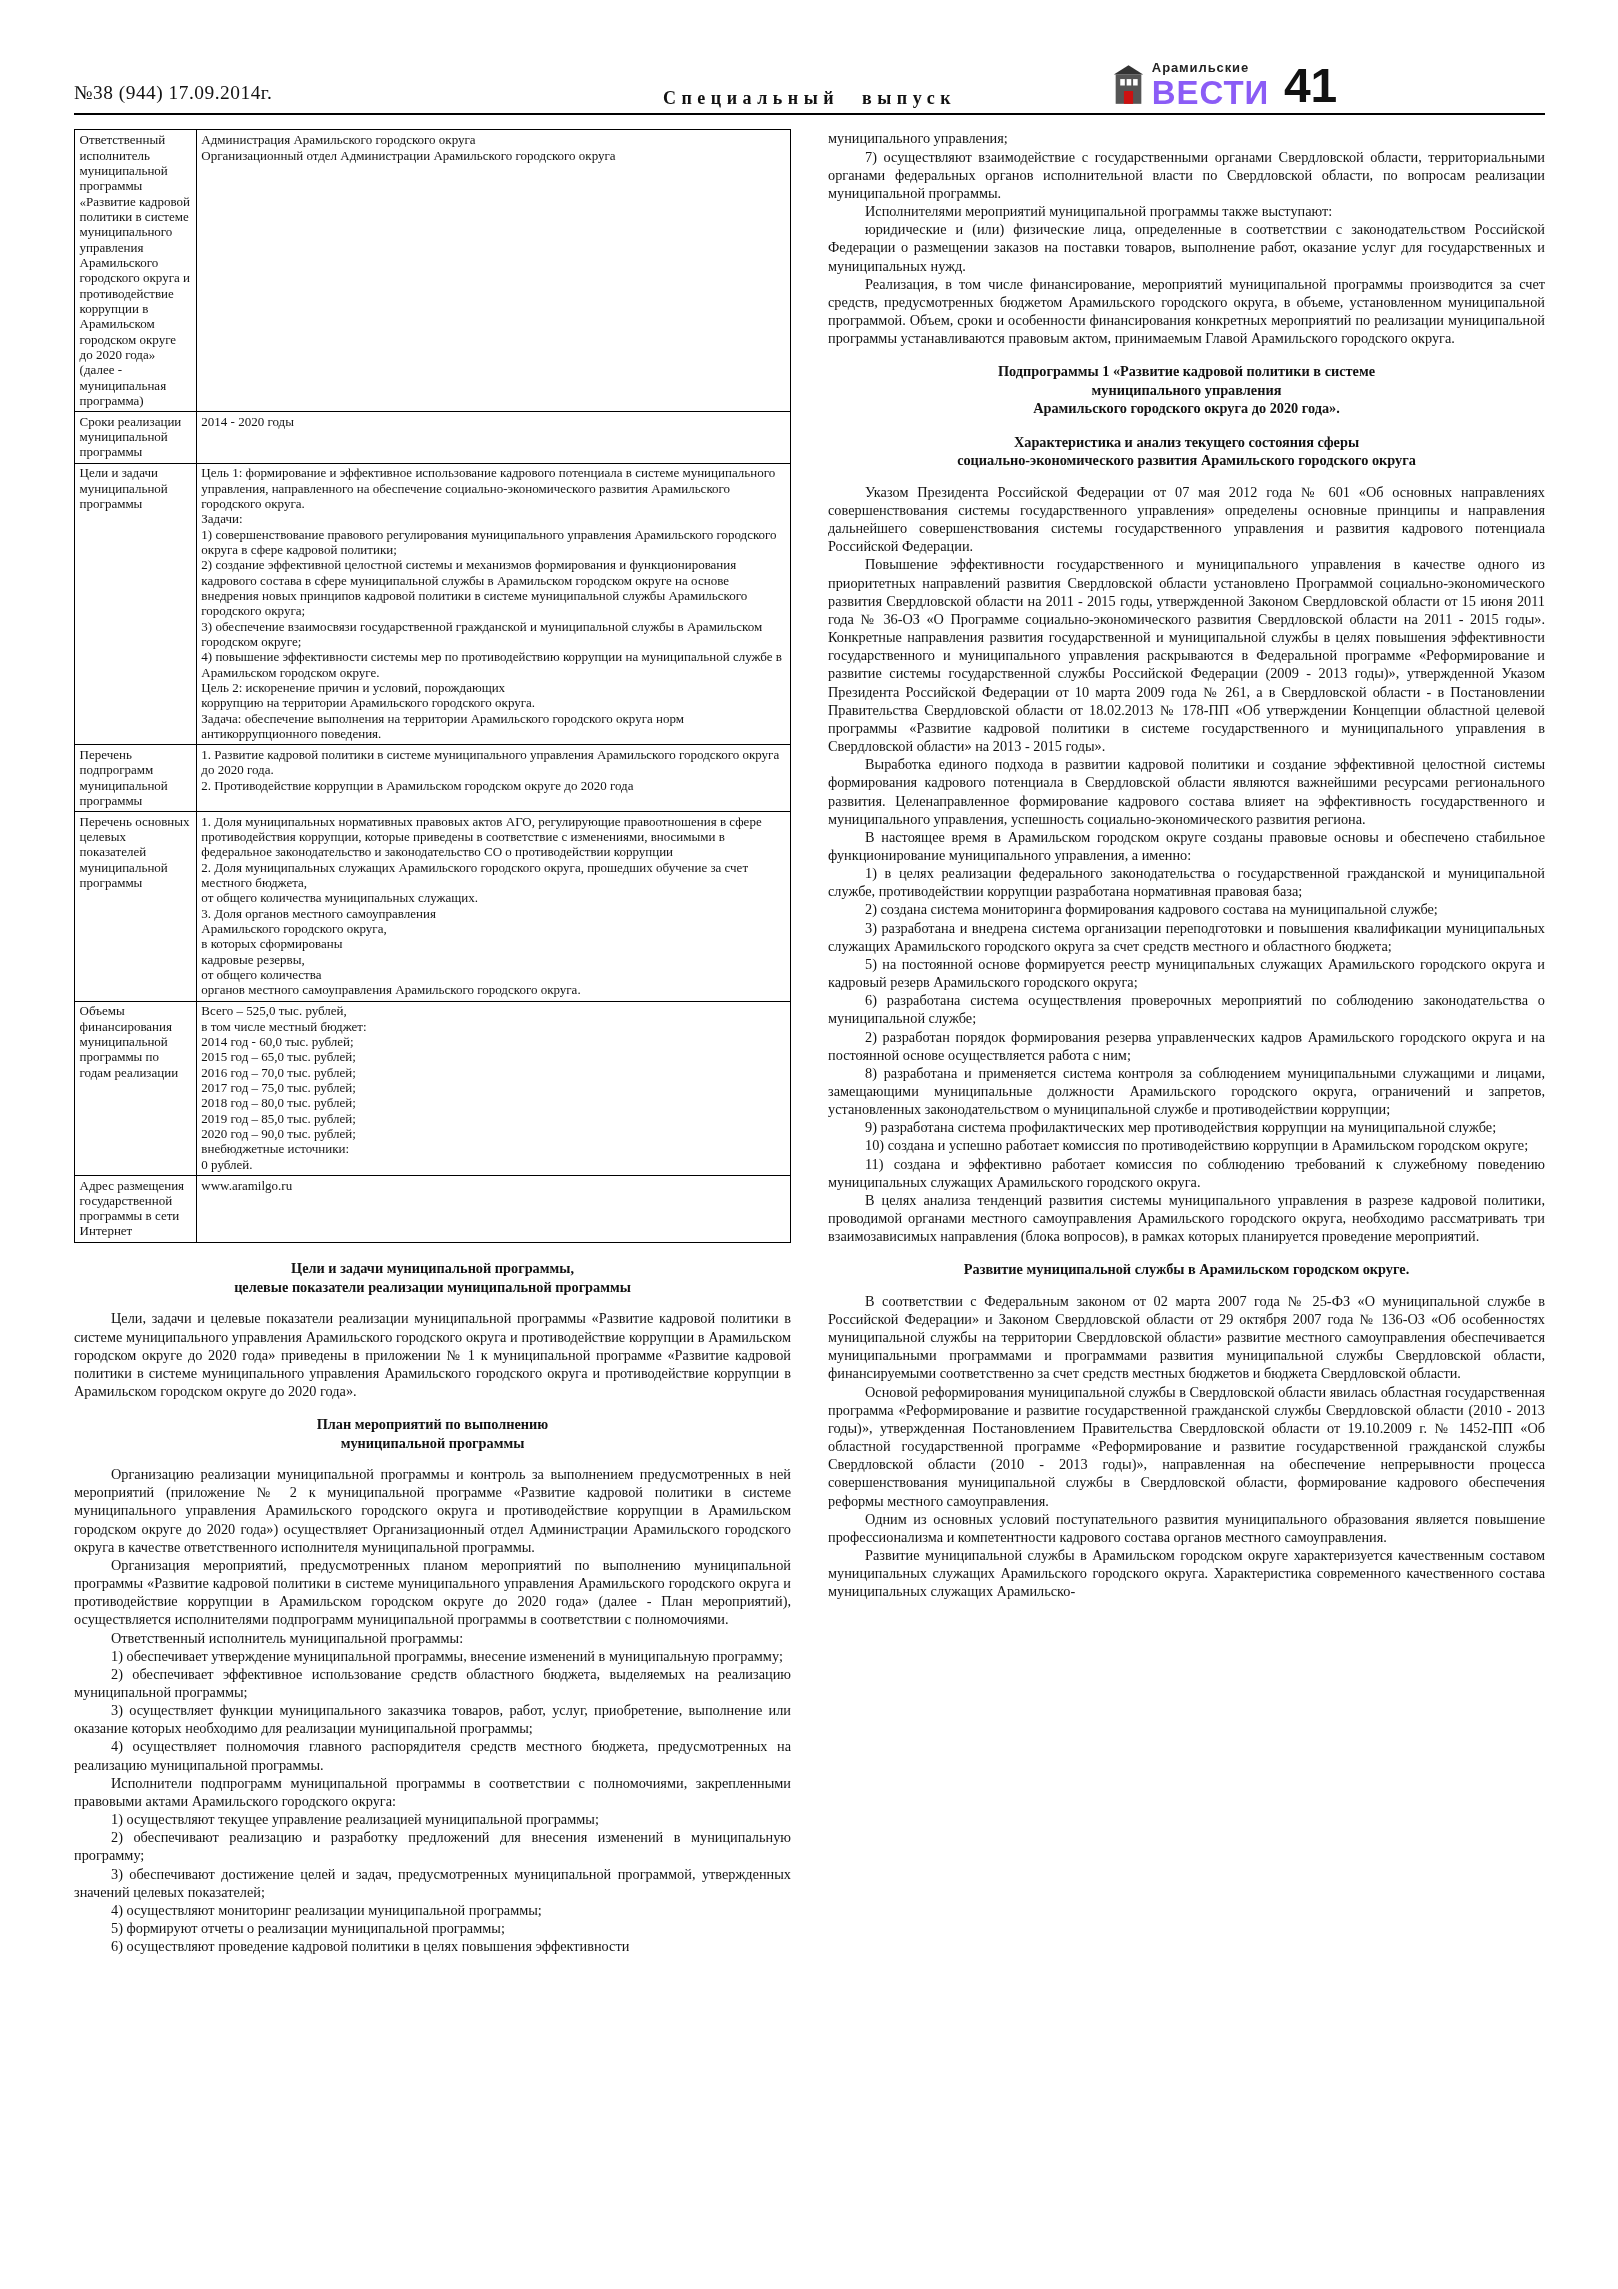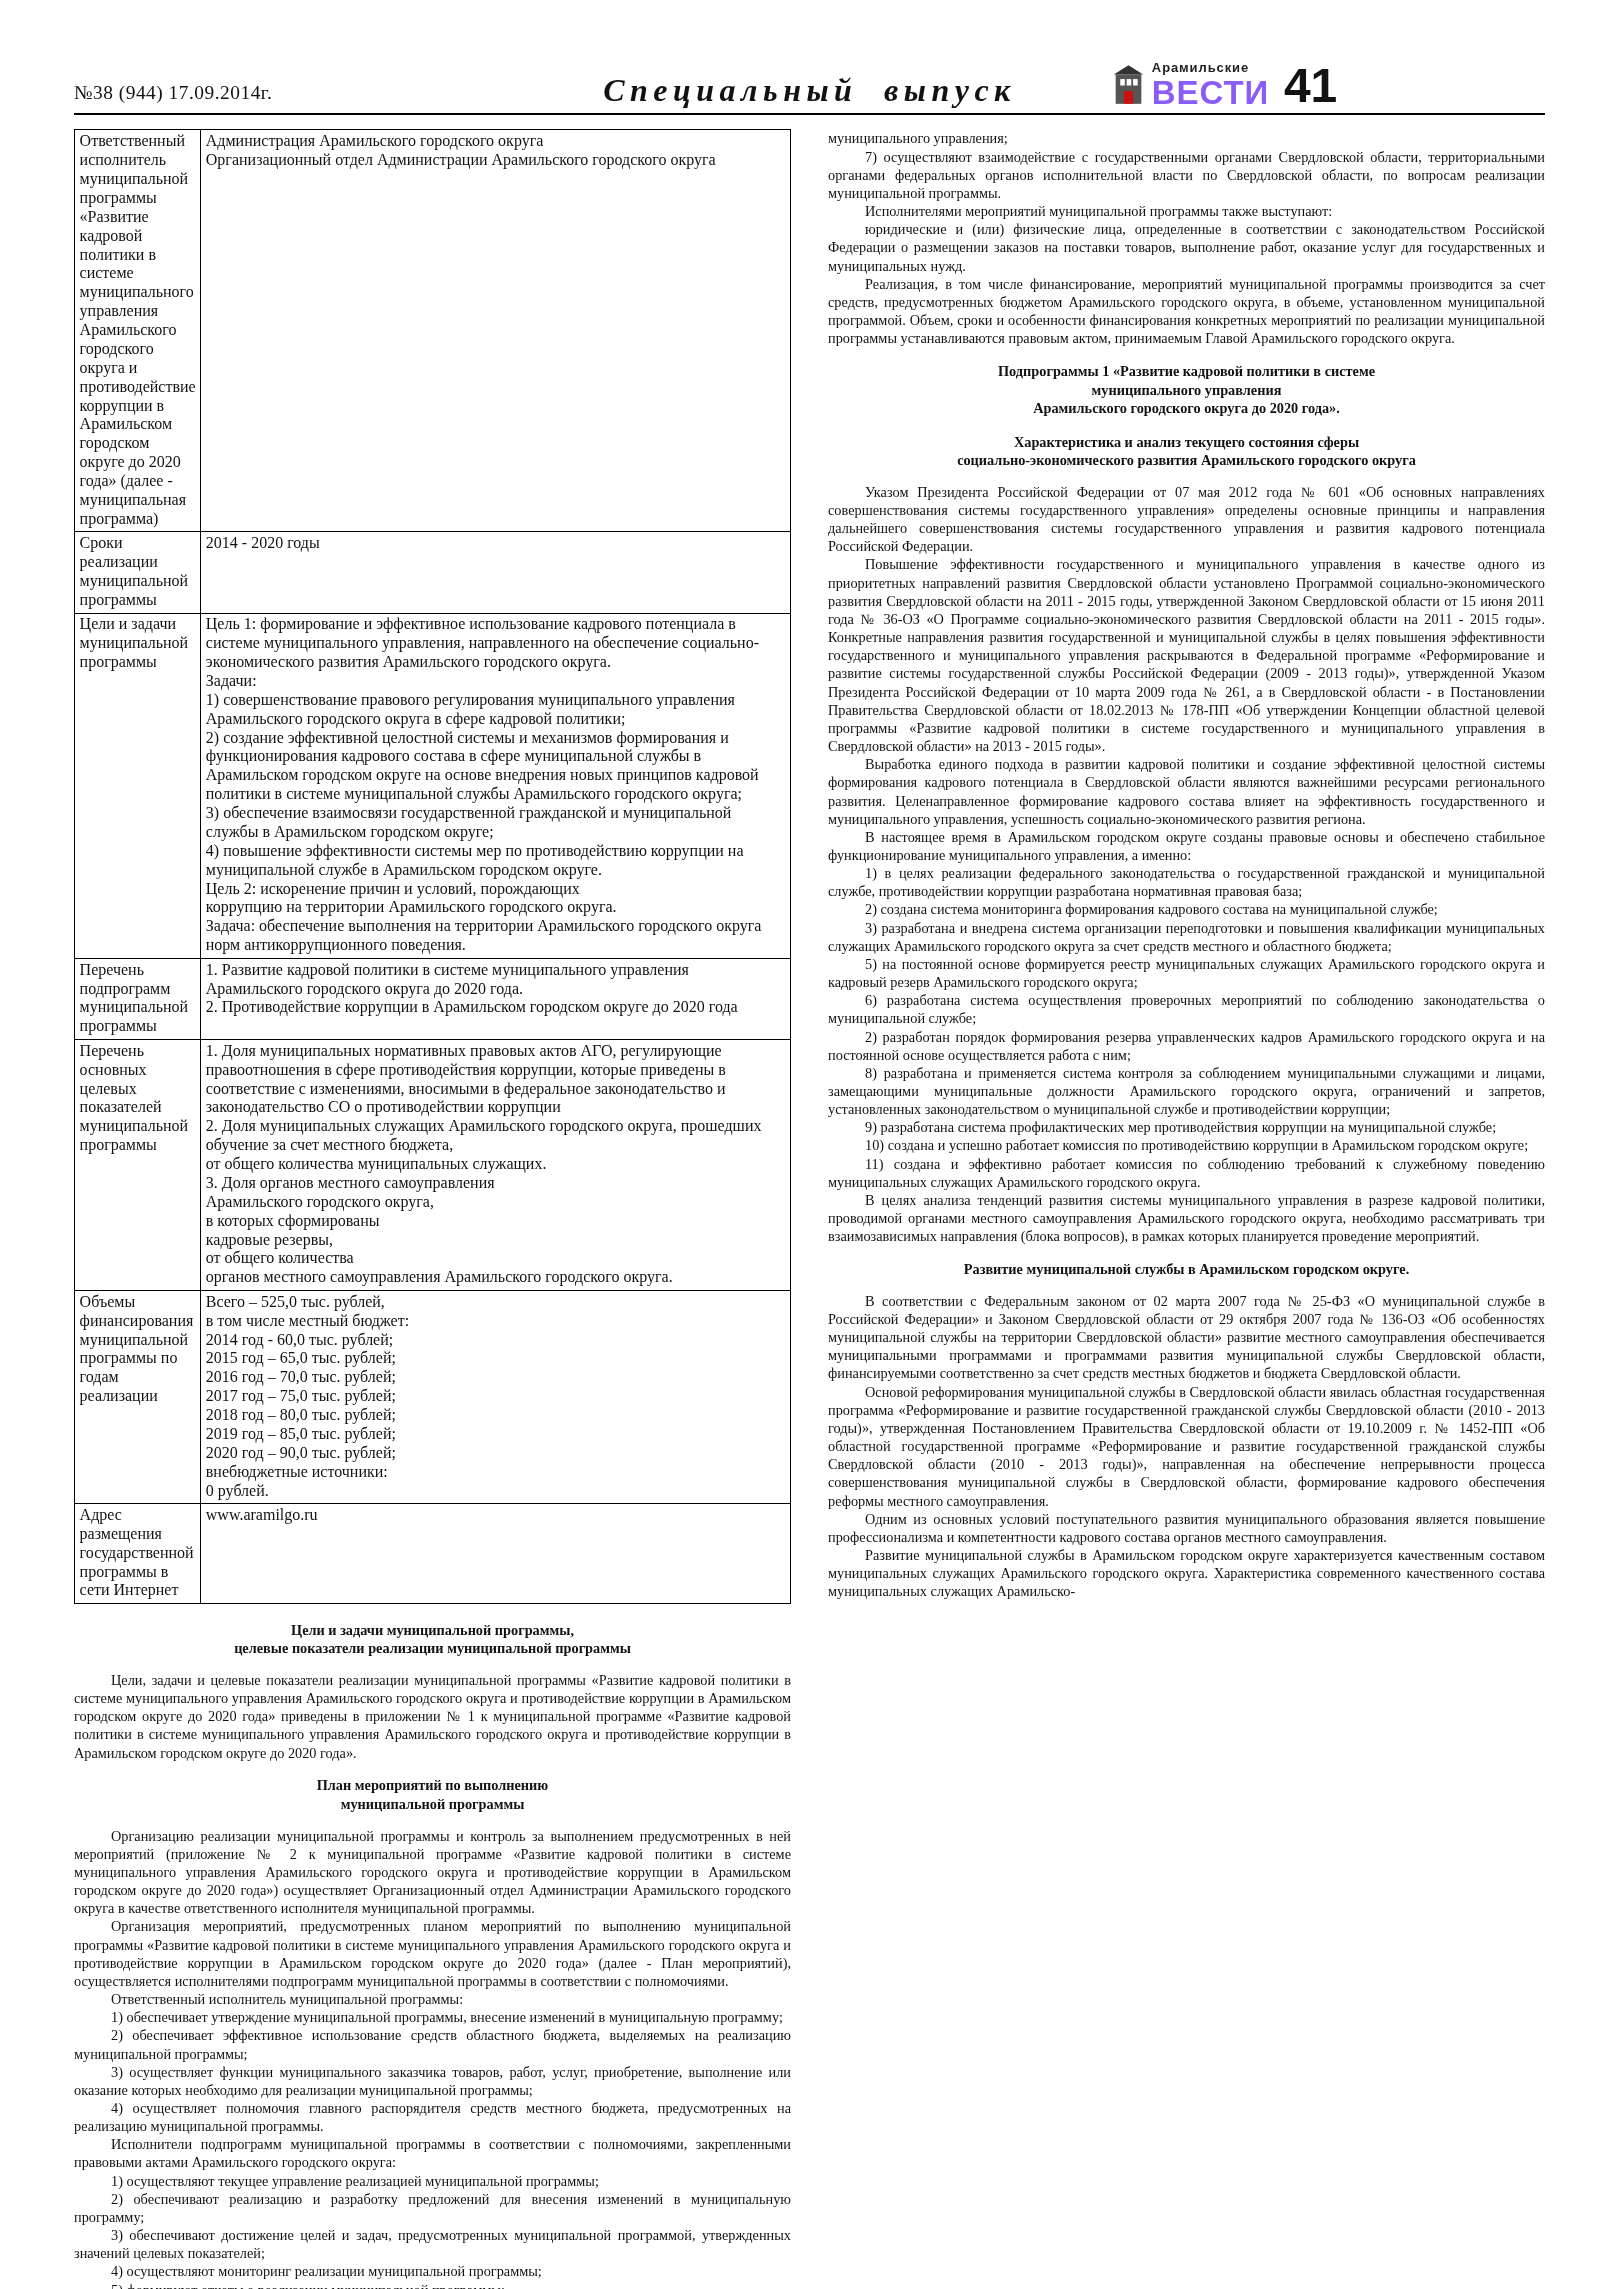--- a/index.html
+++ b/index.html
@@ -8,38 +8,38 @@
     width:1619px; min-height:2290px; margin:0 auto; background:#ffffff;
     padding:41px 74px 65px 74px; color:#121212;
     font-family:"Liberation Serif", serif;
   }
   
   .masthead { display:flex; align-items:flex-end; height:68px; }
   .mast-left { flex:1; display:flex; align-items:center; }
   .issue { font-size:19.4px; letter-spacing:0.5px; padding-bottom:5.5px; }
   .mast-center { flex:1.4; text-align:center; }
   .edition-title {
-    font-size:32px; font-weight:bold; font-style:italic; letter-spacing:5.5px;
+    font-size:18px; font-weight:bold; letter-spacing:5.5px;
     word-spacing:13px; padding-bottom:5.5px;
   }
   .mast-right { flex:1; display:flex; justify-content:flex-start; align-items:center; gap:14.8px; }
   .brand { display:flex; align-items:center; gap:6.5px; }
   .brand-icon { width:33px; height:41px; display:inline-block; }
   .brand-text { display:flex; flex-direction:column; line-height:1; }
   .brand-top { font-family:"Liberation Sans", sans-serif; font-size:13px; font-weight:bold; color:#222; letter-spacing:0.9px; }
   .brand-bottom { font-family:"Liberation Sans", sans-serif; font-size:33px; font-weight:bold; color:#8b5cf6; letter-spacing:0.9px; margin-top:1.8px; }
   .page-num { font-family:"Liberation Sans", sans-serif; font-size:48px; font-weight:bold; line-height:0.9; }
   .rule { border-bottom:2.8px solid #000; margin-top:3.7px; margin-bottom:14.8px; }
 
   
   .columns { display:grid; grid-template-columns:1fr 1fr; column-gap:37px; }
   .col { font-size:14.3px; line-height:1.27; text-align:justify; }
 
   
-  table.program-table { border-collapse:collapse; width:100%; margin-bottom:16.6px; font-size:16px; line-height:1.18; text-align:left; }
+  table.program-table { border-collapse:collapse; width:100%; margin-bottom:16.6px; font-size:13px; line-height:1.18; text-align:left; }
   table.program-table td { border:0.9px solid #000; vertical-align:top; padding:1.8px 4.6px 2.8px 4.6px; white-space:pre-line; }
   td.label-cell { width:17%; }
   td.value-cell { width:83%; }
 
   
   .blocks .heading {
     text-align:center; font-weight:bold; font-size:14.3px;
     margin:14.8px 0 13px 0; white-space:pre-line; line-height:1.3;
   }
   .blocks .para { text-indent:37px; }

